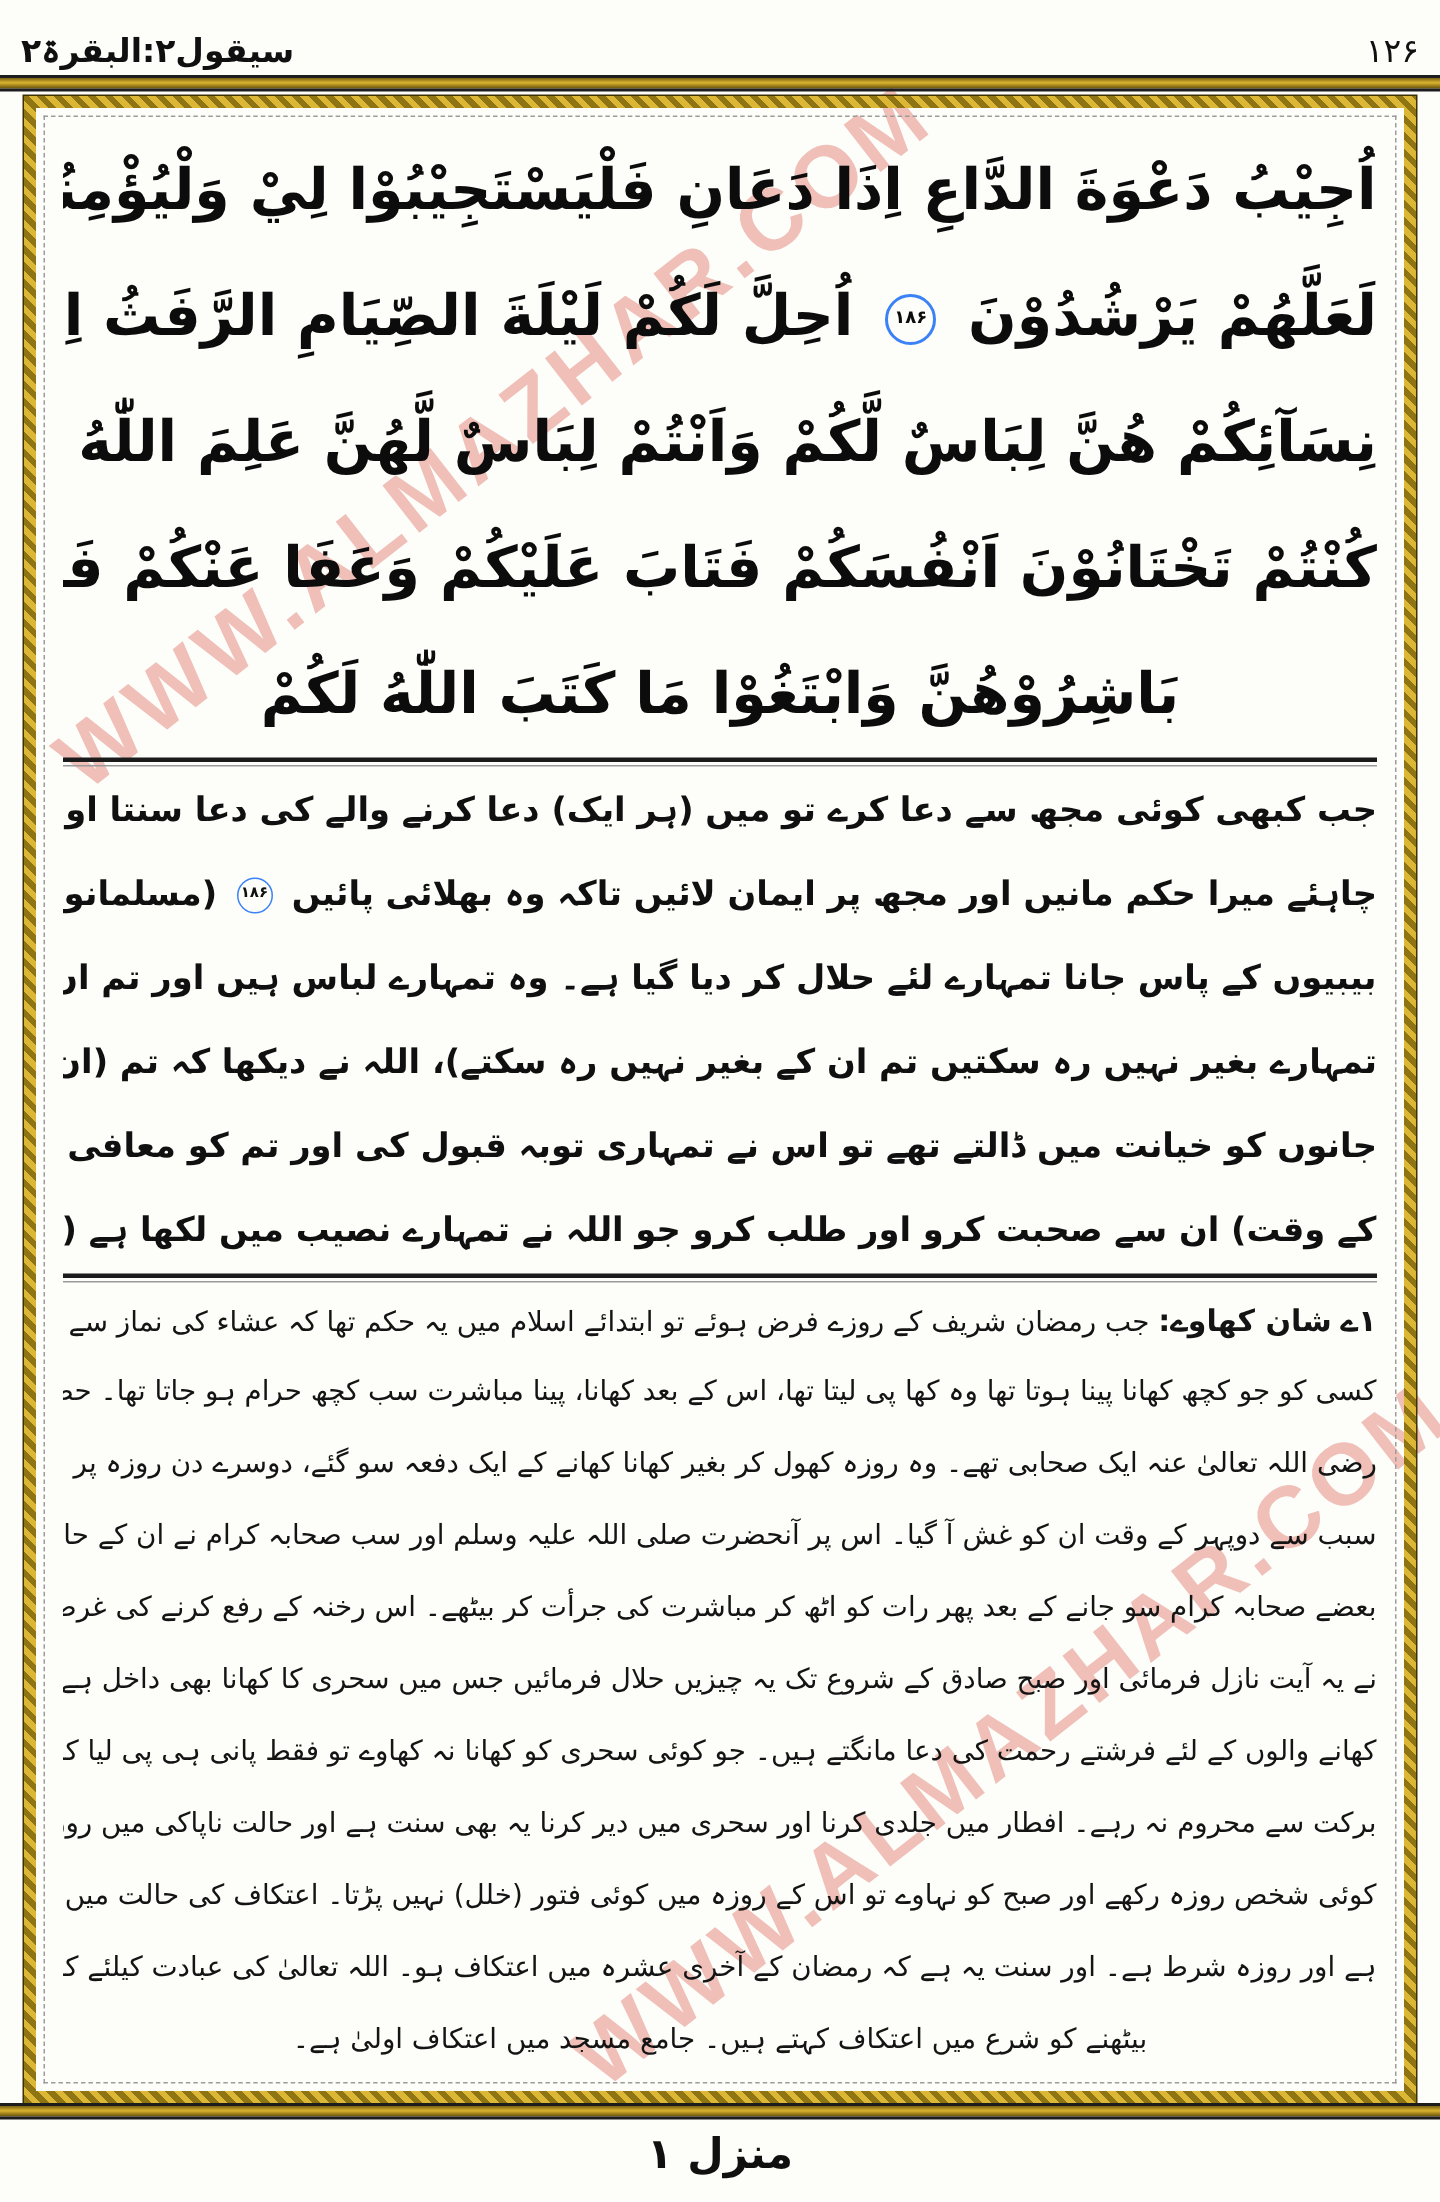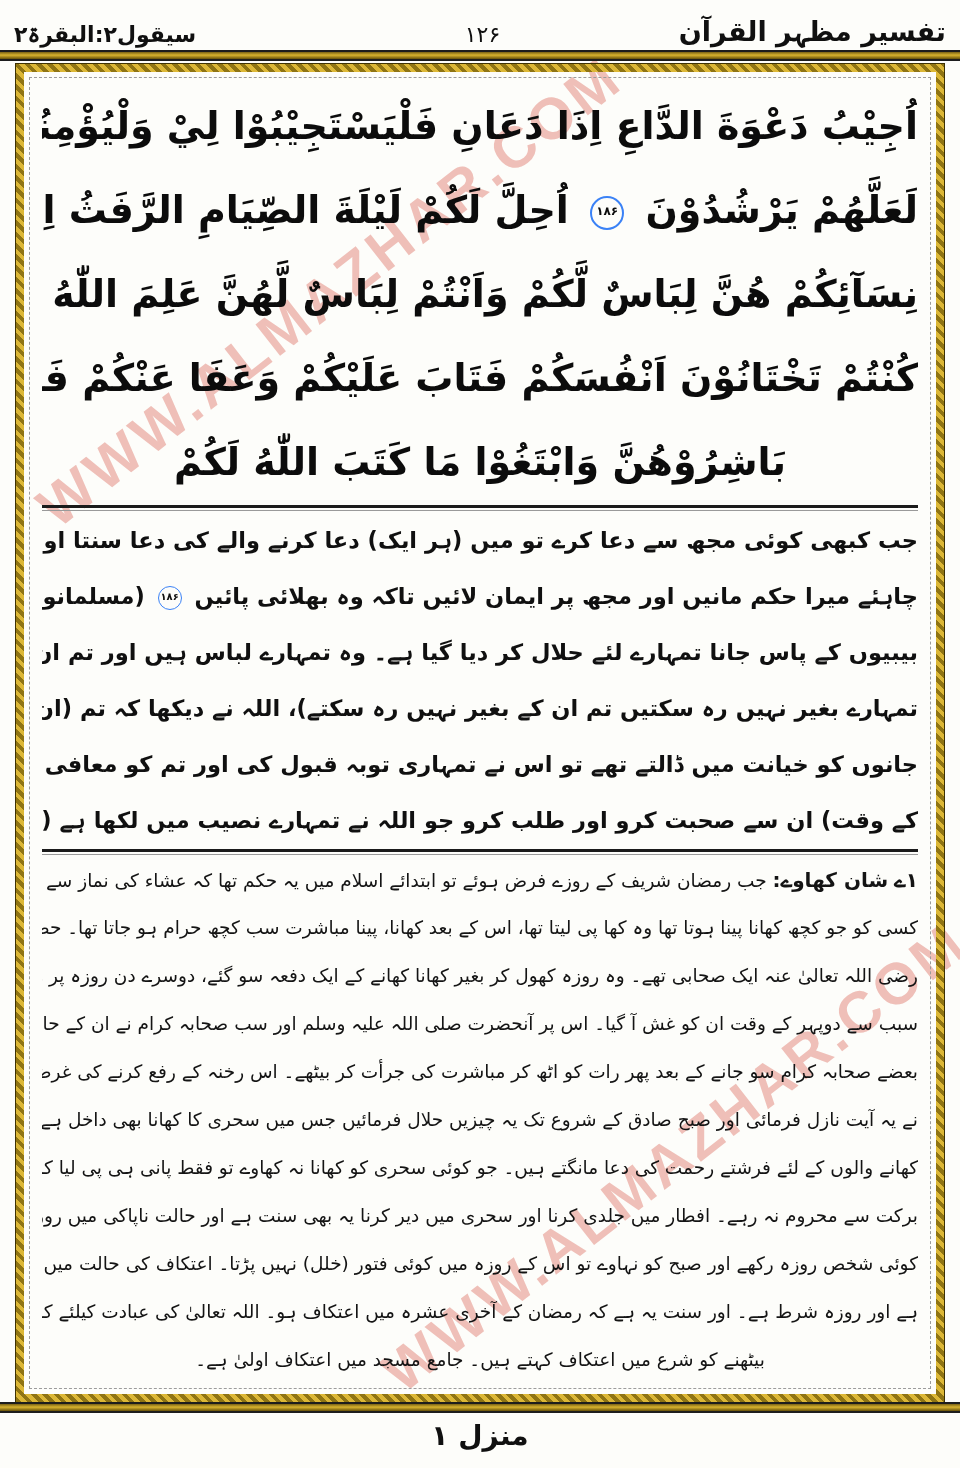--- a/index.html
+++ b/index.html
@@ -120,21 +120,20 @@
 </style>
 </head>
 <body>
 
 <div class="page">
 
   <div class="watermark wm1">WWW.ALMAZHAR.COM</div>
   <div class="watermark wm2">WWW.ALMAZHAR.COM</div>
 
   <header class="hdr">
-    <div class="h-title">تفسیر مظہر القرآن</div>
     <div class="h-page">۱۲۶</div>
     <div class="h-ref">سیقول۲:البقرۃ۲</div>
   </header>
 
   <div class="rule-band"></div>
 
   <div class="frame">
     <div class="frame-white">
       <div class="frame-inner">
 

